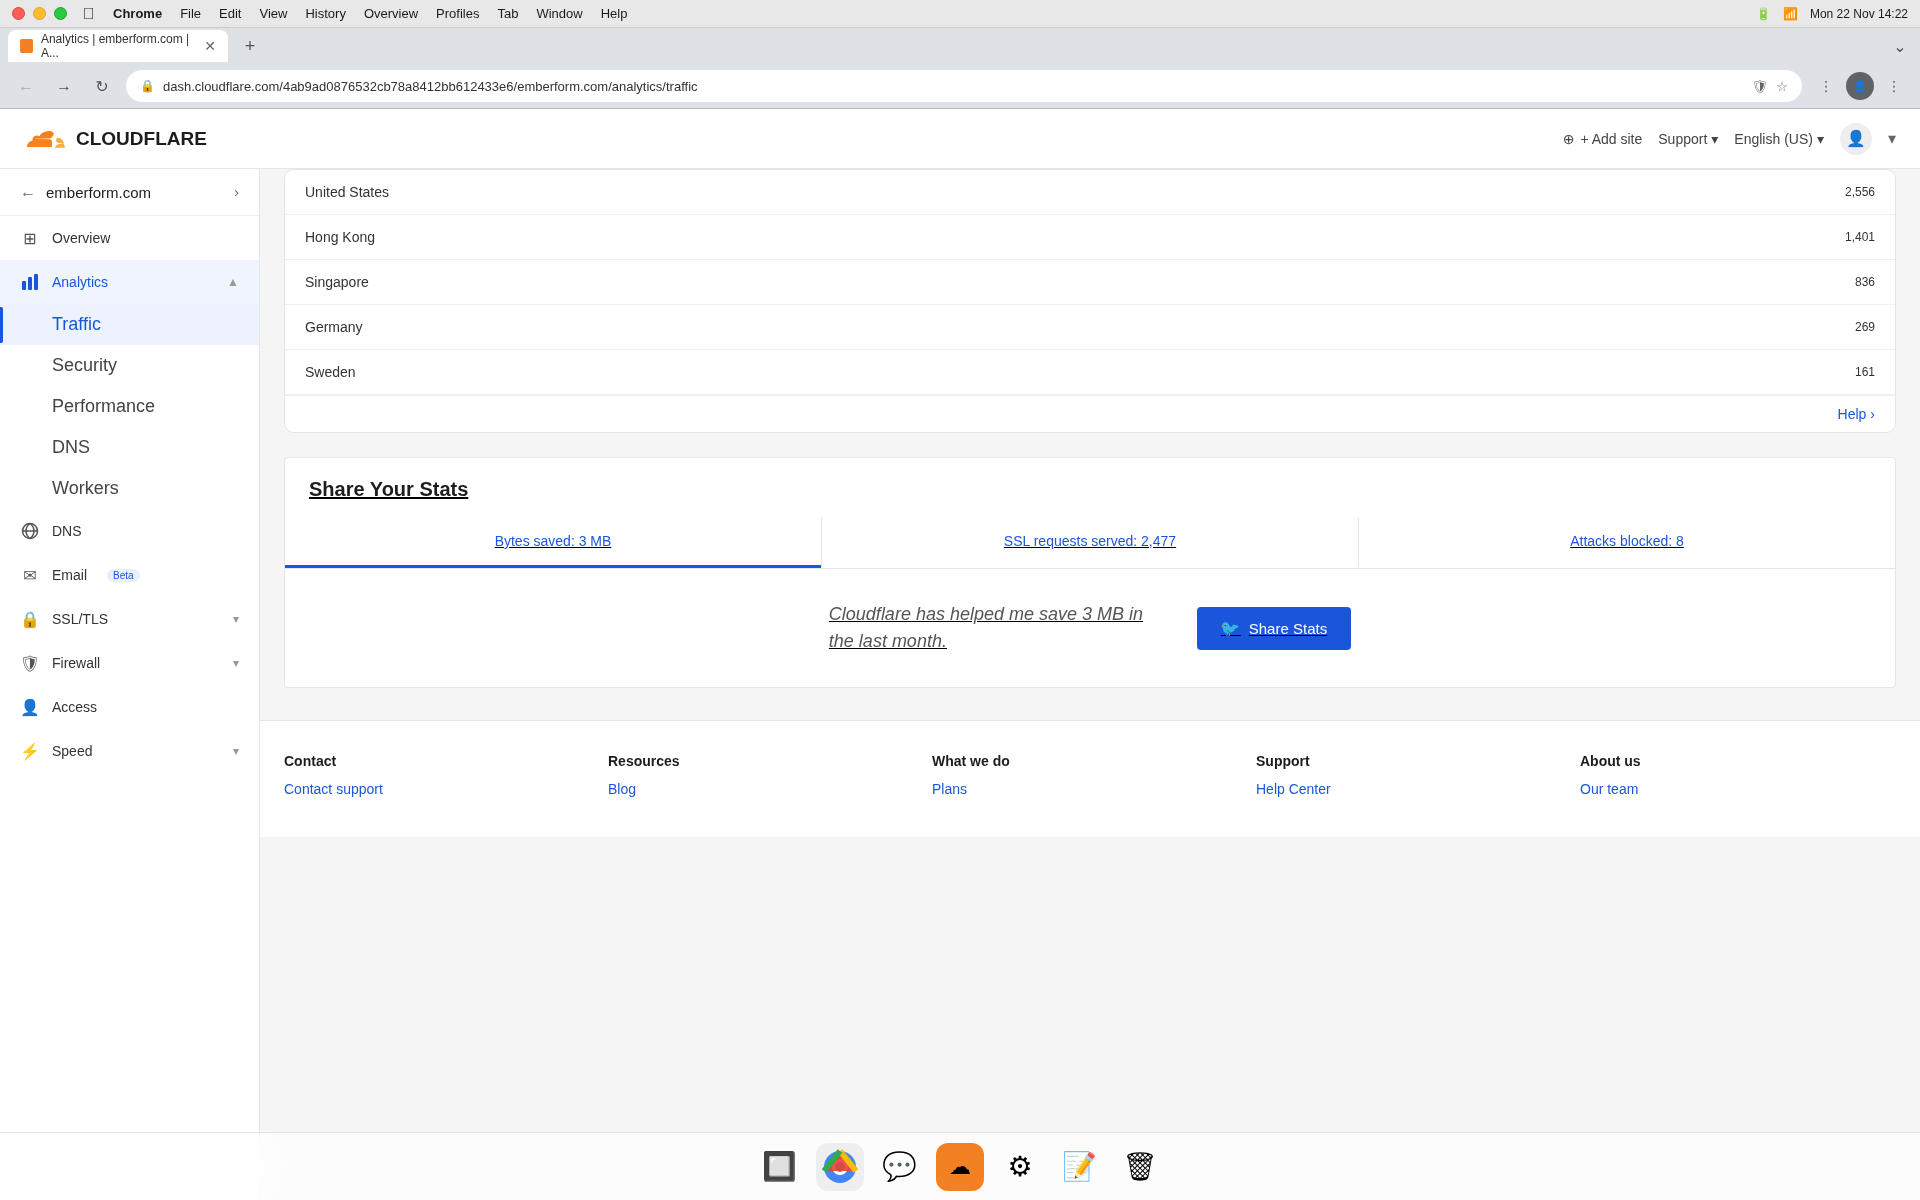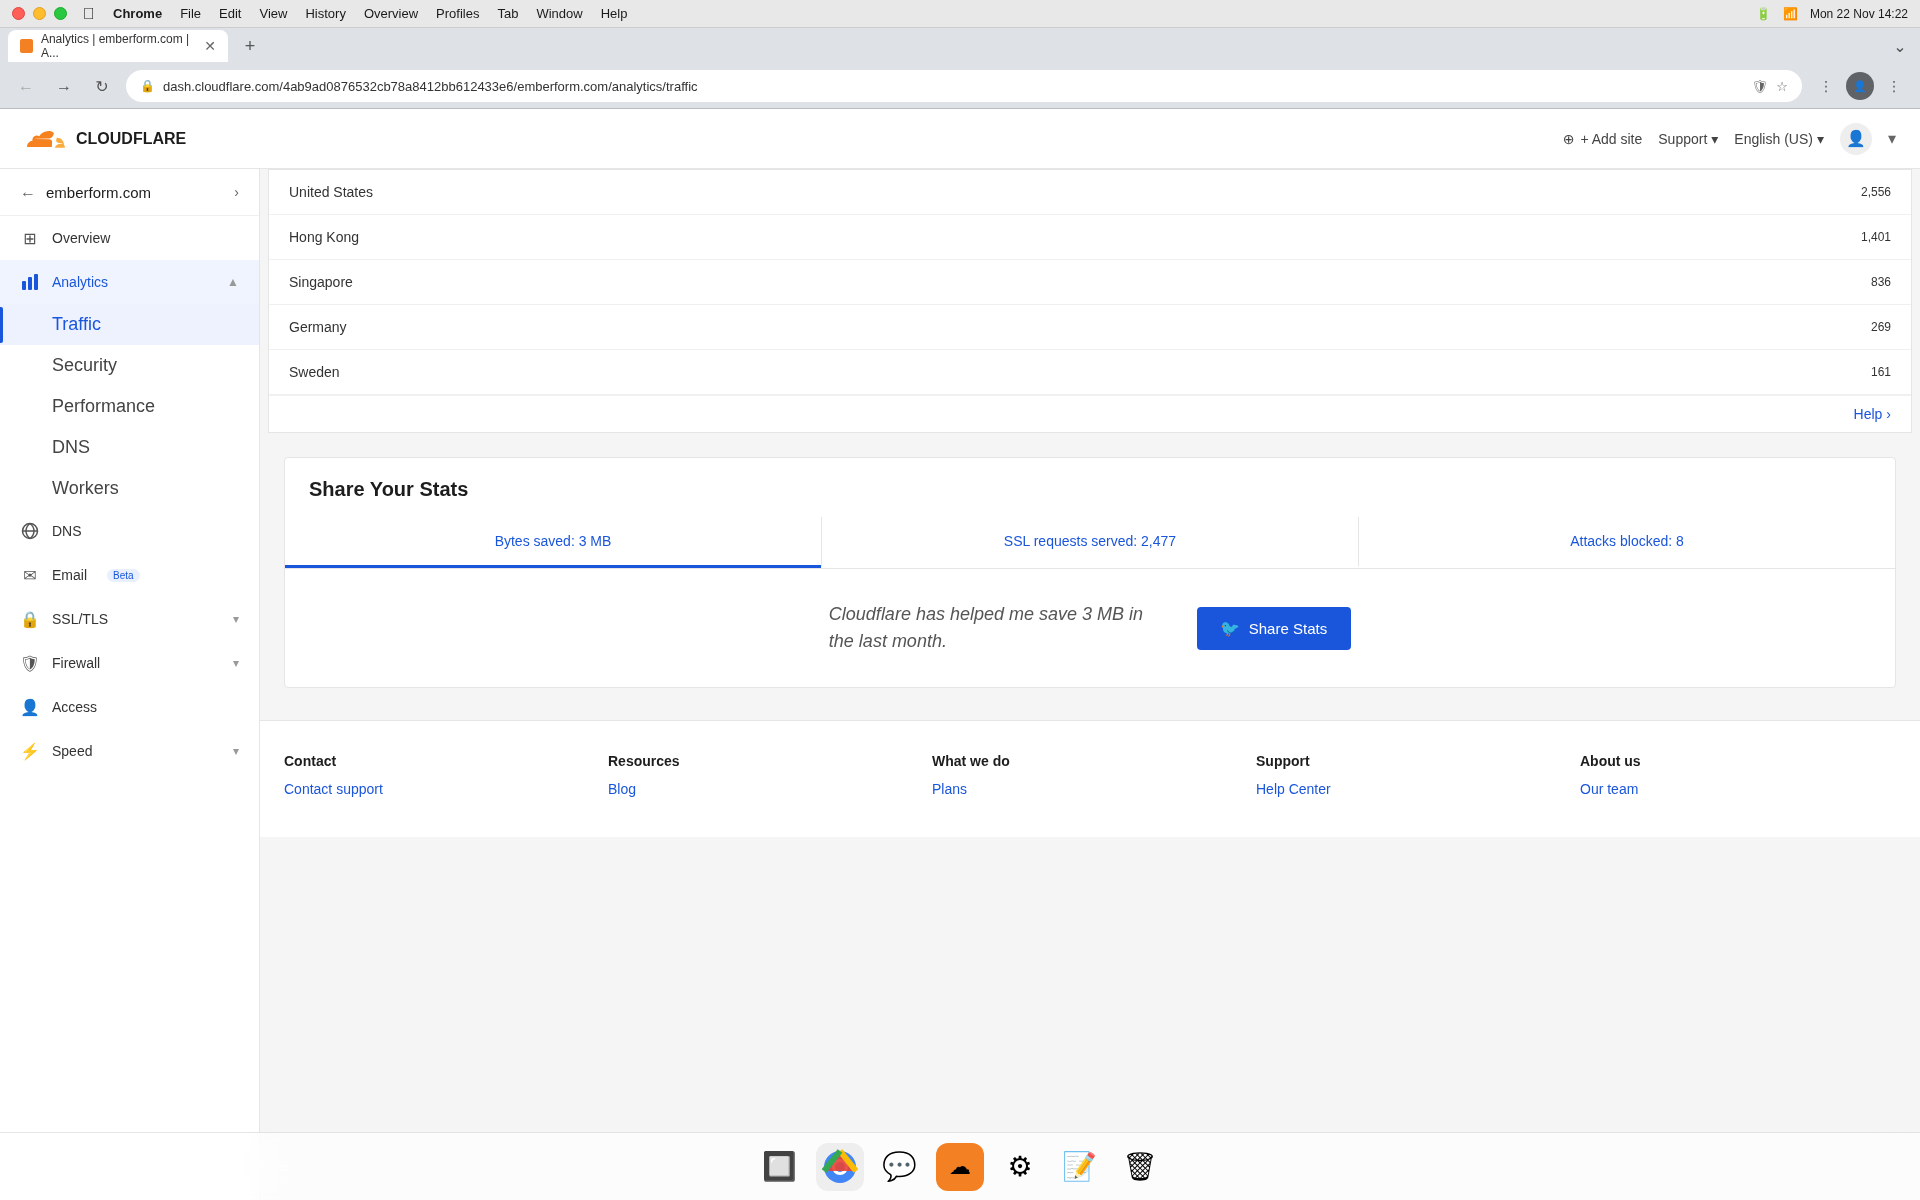--- a/index.html
+++ b/index.html
@@ -167,22 +167,22 @@
       overflow-y: auto;
       background: #f5f5f5;
       padding: 0;
     }
     .content-inner { padding: 0; }
 
     
     .data-table {
       background: #fff;
       border: 1px solid #e5e5e5;
-      border-radius: 0;
-      margin: 0 8px;
+      border-radius: 10px;
+      margin: 0 24px;
       overflow: hidden;
     }
     .table-row {
       display: flex;
       align-items: center;
       border-bottom: 1px solid #f0f0f0;
       padding: 14px 20px;
     }
     .table-row:last-of-type { border-bottom: none; }
     .table-col-country { flex: 1; font-size: 14px; color: #333; }
@@ -196,20 +196,21 @@
     }
     .help-link { color: #1a56db; font-size: 14px; display: flex; align-items: center; gap: 4px; cursor: pointer; }
 
     
     .share-stats-section {
       margin: 24px 24px 0;
       background: #fff;
       border: 1px solid #e5e5e5;
       border-radius: 4px;
       overflow: hidden;
+      text-decoration: underline;
     }
     .share-stats-title {
       font-size: 20px;
       font-weight: 600;
       color: #1d1d1d;
       padding: 20px 24px 16px;
     }
     .stats-tabs {
       display: flex;
       border-bottom: 1px solid #e5e5e5;
@@ -361,21 +362,21 @@
     </div>
   </div>
 </div>
 
 <div class="cf-header">
   <div class="cf-header-logo">
     <svg width="44" height="32" viewBox="0 0 44 32">
       <path d="M28 20c0.3-1 0.2-2-0.5-2.7-0.6-0.6-1.5-1-2.5-1l-13.5-0.2c-0.1 0-0.2-0.1-0.2-0.2 0-0.1 0.1-0.2 0.2-0.2l13.6-0.2c1.6-0.1 3.4-1.4 4-3l0.8-2c0.1-0.1 0-0.3-0.1-0.3C28.9 8.6 26.7 8 24.4 8c-3.9 0-7.3 2.1-9.1 5.2-0.8-0.6-1.9-0.9-3-0.8-2 0.2-3.7 1.9-3.9 4-0.1 0.4 0 0.9 0.1 1.3C5.5 17.9 3 20.5 3 23.8c0 0.1 0 0.1 0 0.2h24.6c0.1 0 0.2-0.1 0.3-0.2L28 20z" fill="#f6821f"></path>
       <path d="M33.5 14.7c-0.2 0-0.4 0-0.6 0-0.1 0-0.2 0.1-0.2 0.2l-0.4 1.5c-0.3 1-0.2 2 0.5 2.7 0.6 0.6 1.5 1 2.5 1l2.8 0.2c0.1 0 0.2 0.1 0.2 0.2 0 0.1-0.1 0.2-0.2 0.2l-2.9 0.2c-1.6 0.1-3.4 1.4-4 3l-0.2 0.6c-0.1 0.1 0 0.3 0.2 0.3h9.4c0.1 0 0.2-0.1 0.2-0.2C41 22 41 24 40 22c0-4.0-2.9-7.3-6.5-7.3z" fill="#faad3f"></path>
     </svg>
-    <span style="font-weight:700; font-size:16px; color:#1d1d1d;">CLOUDFLARE</span>
+    <span style="font-weight:700; font-size:19px; color:#1d1d1d;">CLOUDFLARE</span>
   </div>
   <div class="cf-header-actions">
     <div class="cf-btn-add">
       <span>⊕</span>
       <span>+ Add site</span>
     </div>
     <div class="cf-btn-support">
       <span>Support</span>
       <span>▾</span>
     </div>

